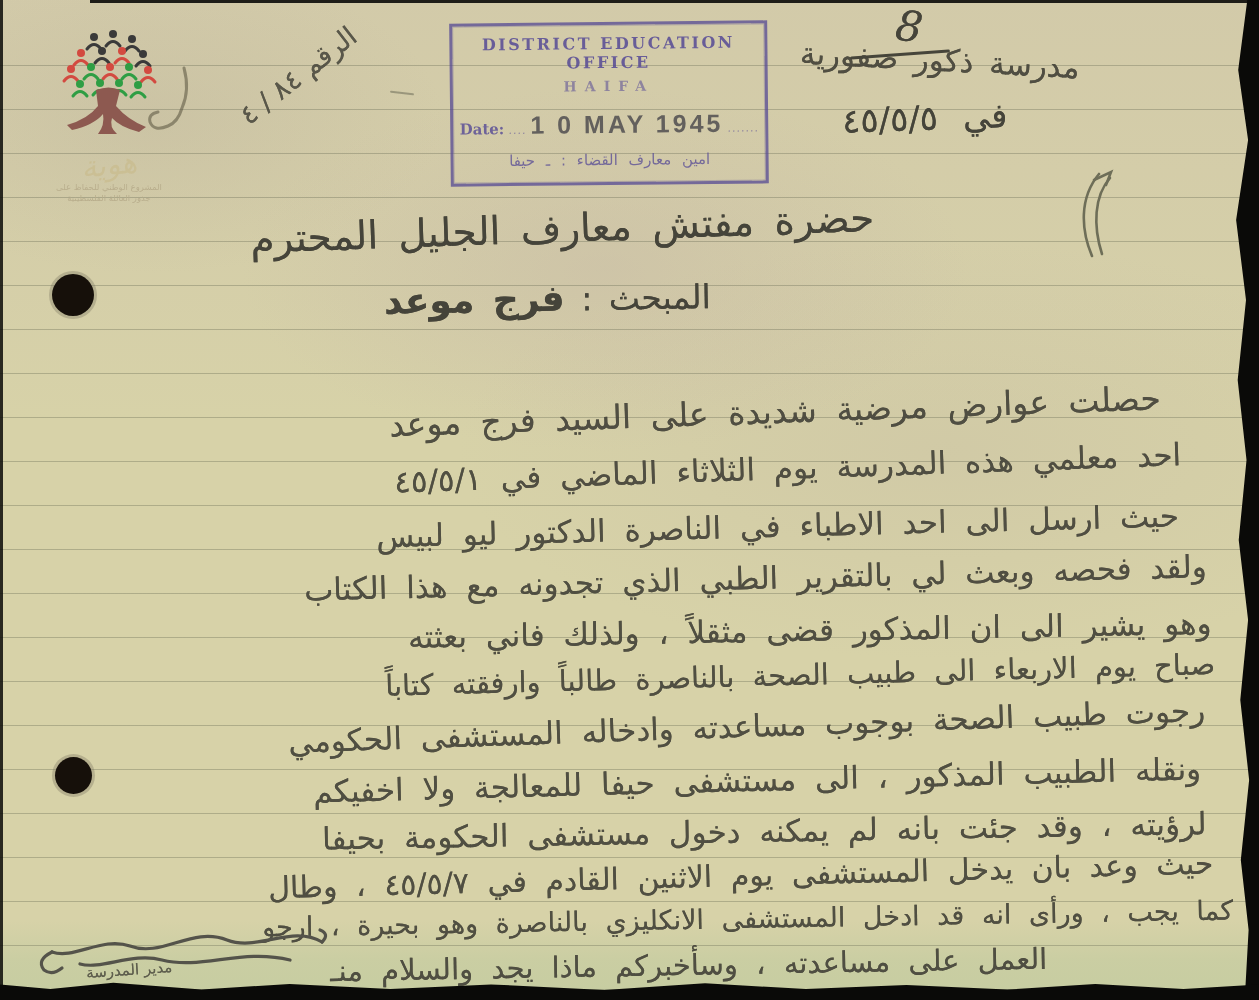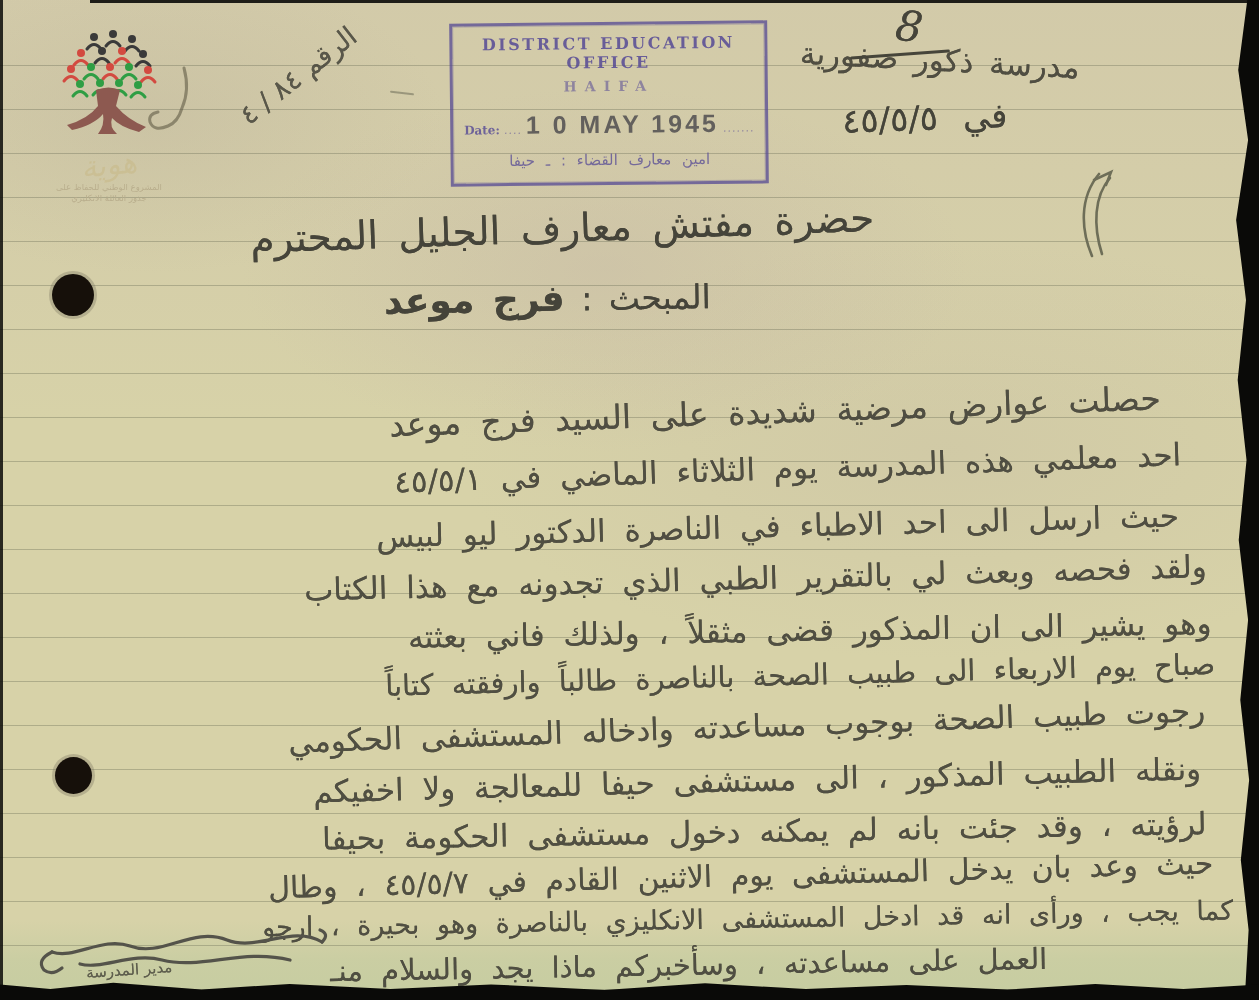--- a/index.html
+++ b/index.html
@@ -62,21 +62,21 @@
   .stamp { position:absolute; left:450px; top:22px; width:318px; height:163px;
            border:3.5px solid rgba(84,72,148,.75);
            box-shadow:inset 0 0 0 1px rgba(84,72,148,.25);
            transform:rotate(-.6deg); text-align:center; padding-top:9px;
            color:#564a96; }
   .stamp-l1 { font-family:"DejaVu Serif", serif; font-weight:bold; font-size:16px;
               letter-spacing:2.5px; opacity:.85; }
   .stamp-l2 { font-family:"DejaVu Serif", serif; font-weight:bold; font-size:14px;
               letter-spacing:8px; margin-top:6px; opacity:.55; }
   .stamp-date-row { margin-top:16px; display:flex; align-items:baseline; justify-content:center; gap:4px; }
-  .stamp-date-label { font-family:"DejaVu Serif", serif; font-size:12px; font-weight:bold; opacity:.8; }
+  .stamp-date-label { font-family:"DejaVu Serif", serif; font-size:15px; font-weight:bold; opacity:.8; }
   .stamp-dots { font-size:11px; letter-spacing:1px; opacity:.55; }
   .stamp-date-value { font-family:"Liberation Sans", sans-serif; font-weight:bold; font-size:25px;
                       letter-spacing:3px; color:#504e50; opacity:.85; }
   .stamp-arabic { direction:rtl; font-size:15px; margin-top:12px; opacity:.75; word-spacing:6px; }
 
   
   .logo { position:absolute; left:44px; top:28px; width:130px; text-align:center; }
   .logo-word { font-size:30px; color:#c8b987; opacity:.55; transform:rotate(-6deg);
                font-family:"DejaVu Serif", serif; font-style:italic; direction:rtl; }
   .logo-sub { font-size:8.5px; color:#b8ad8c; opacity:.95; direction:rtl; line-height:1.35; }
@@ -169,21 +169,21 @@
           <circle cx="84" cy="57" r="4" fill="#2f9e44" stroke="none"></circle>
             <path d="M77,69 q7,-9 14,0"></path>
         </g>
       </g>
 
       <path fill="#8d5950" d="M42,62 Q55,57 66,62 L62,78 Q74,92 92,99 L85,104
            Q66,99 58,90 Q55,99 63,106 L44,106 Q51,97 49,86 Q40,97 18,102 L13,97 Q34,91 44,78 Z"></path>
     </svg>
     <div class="logo-word">هوية</div>
     <div class="logo-sub">المشروع الوطني للحفاظ على</div>
-    <div class="logo-sub">جذور العائلة الانكليزي</div>
+    <div class="logo-sub">جذور العائلة الفلسطينية</div>
   </div>
 
   <svg class="pencil-scribble-svg" width="60" height="90">
     <path d="M46,8 Q52,30 44,48 Q40,62 30,66 M30,66 Q16,72 12,62 Q10,54 20,52" fill="none" stroke="rgba(96,92,70,.75)" stroke-width="3" stroke-linecap="round"></path>
   </svg>
   <div class="pencil-dash"></div>
 
   <div class="hw ref-number">الرقم ٨٤ / ٤</div>
 
   <div class="stamp">

